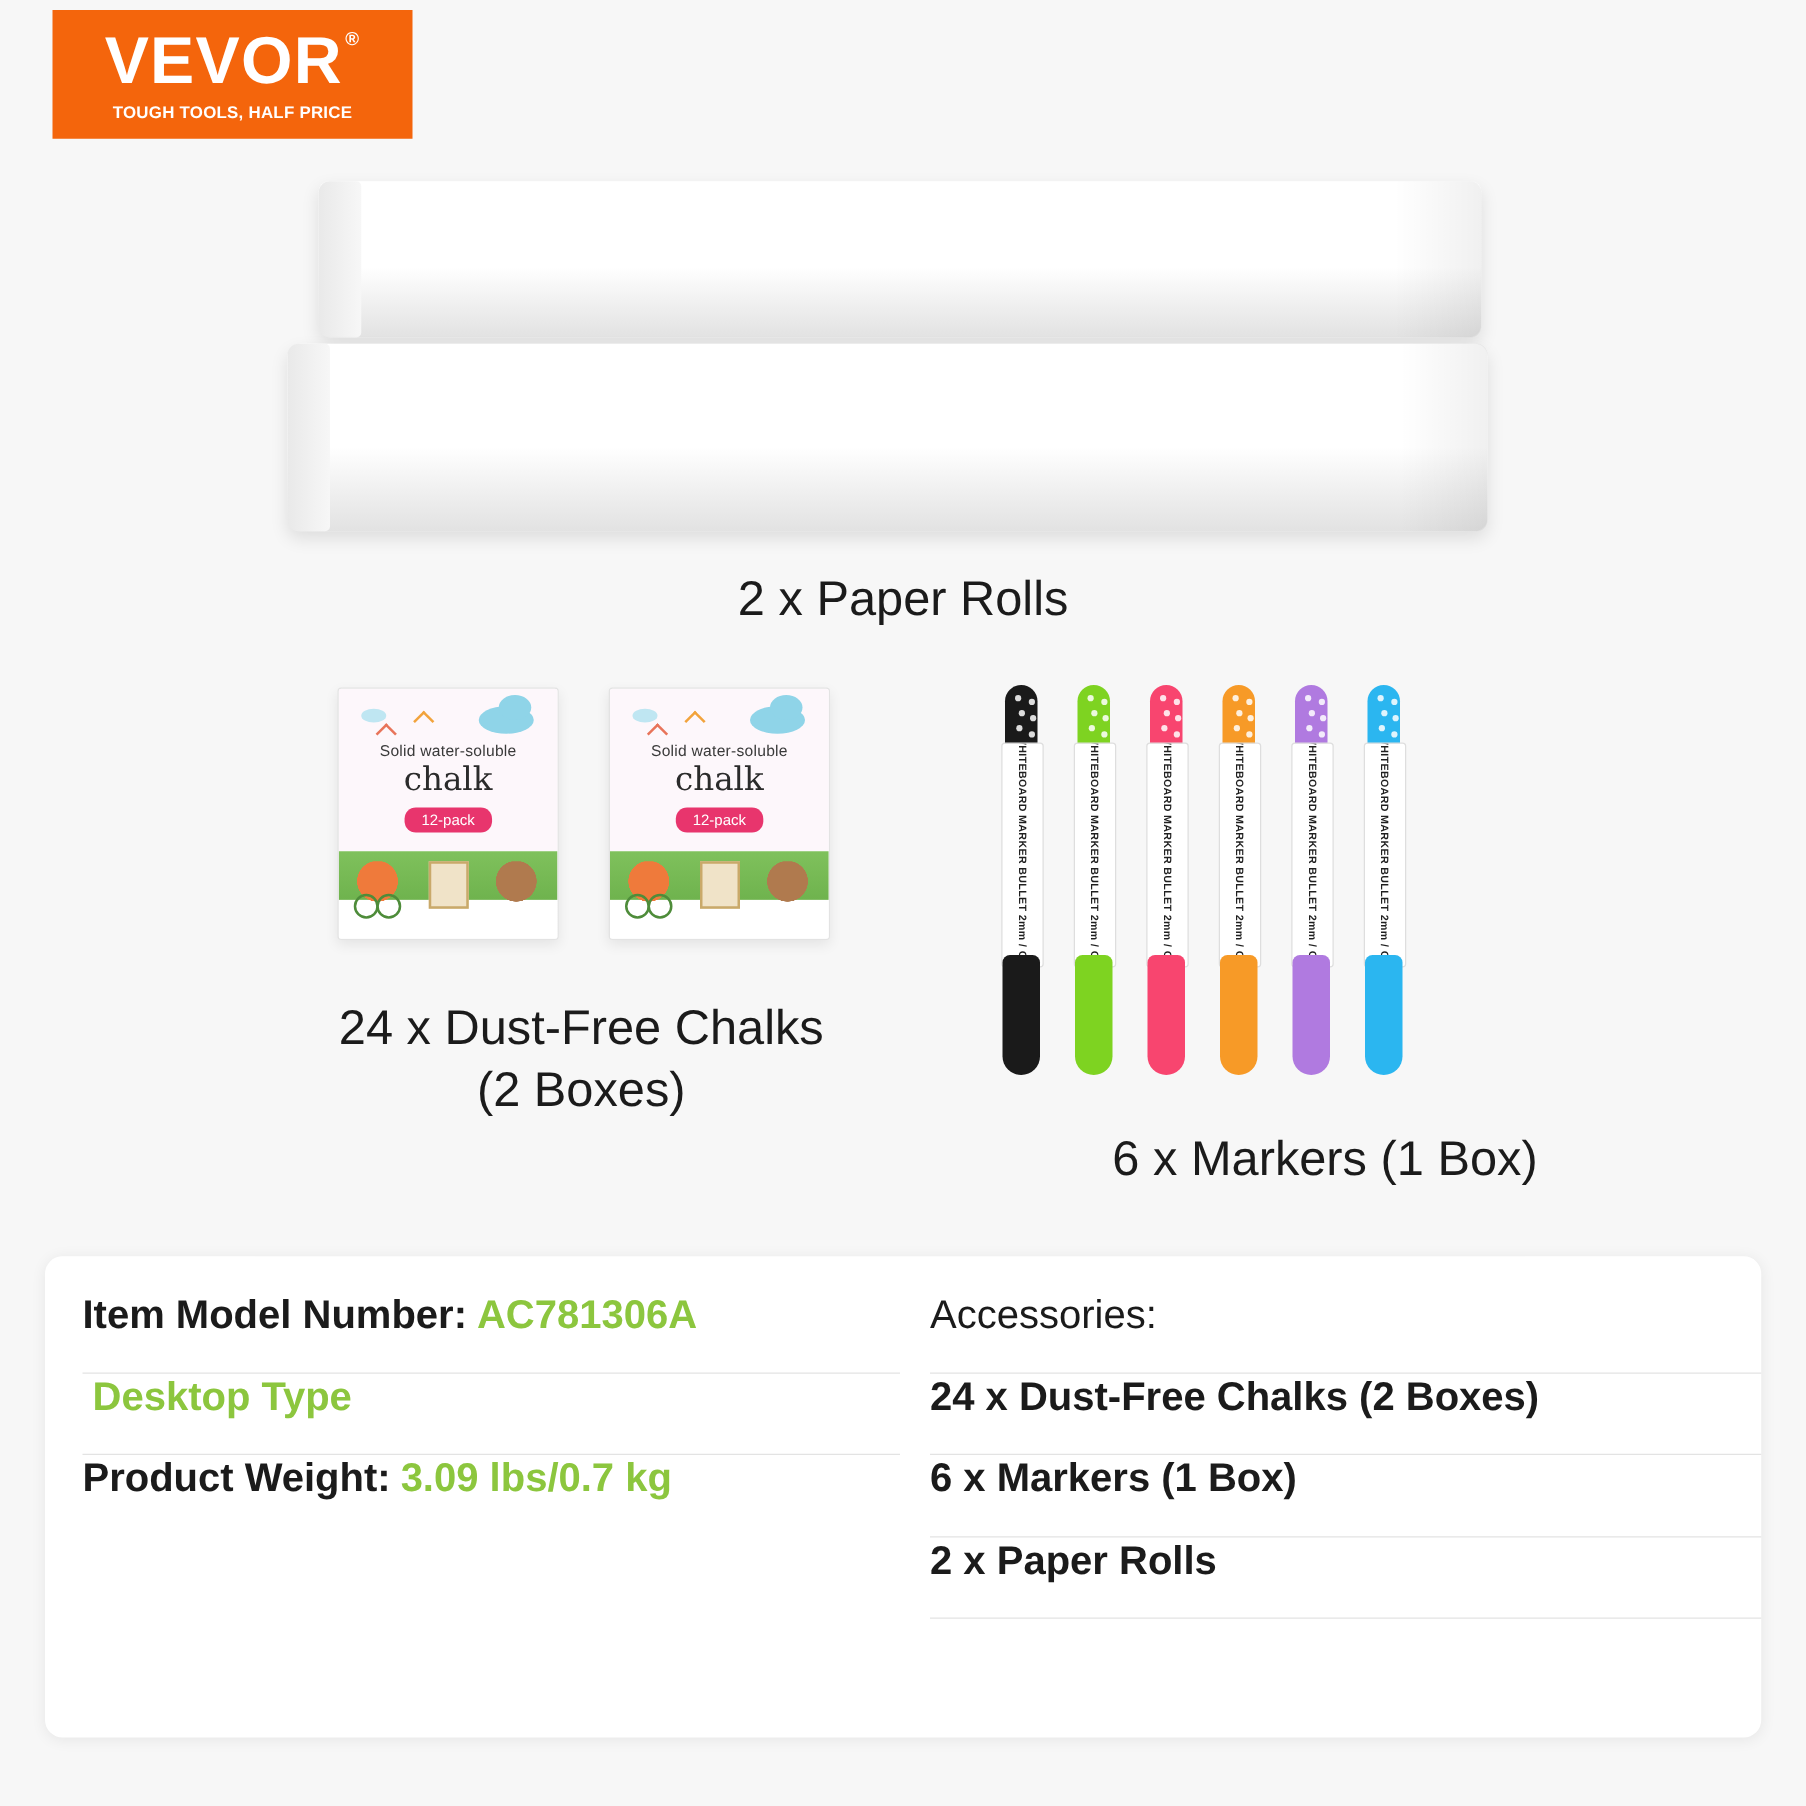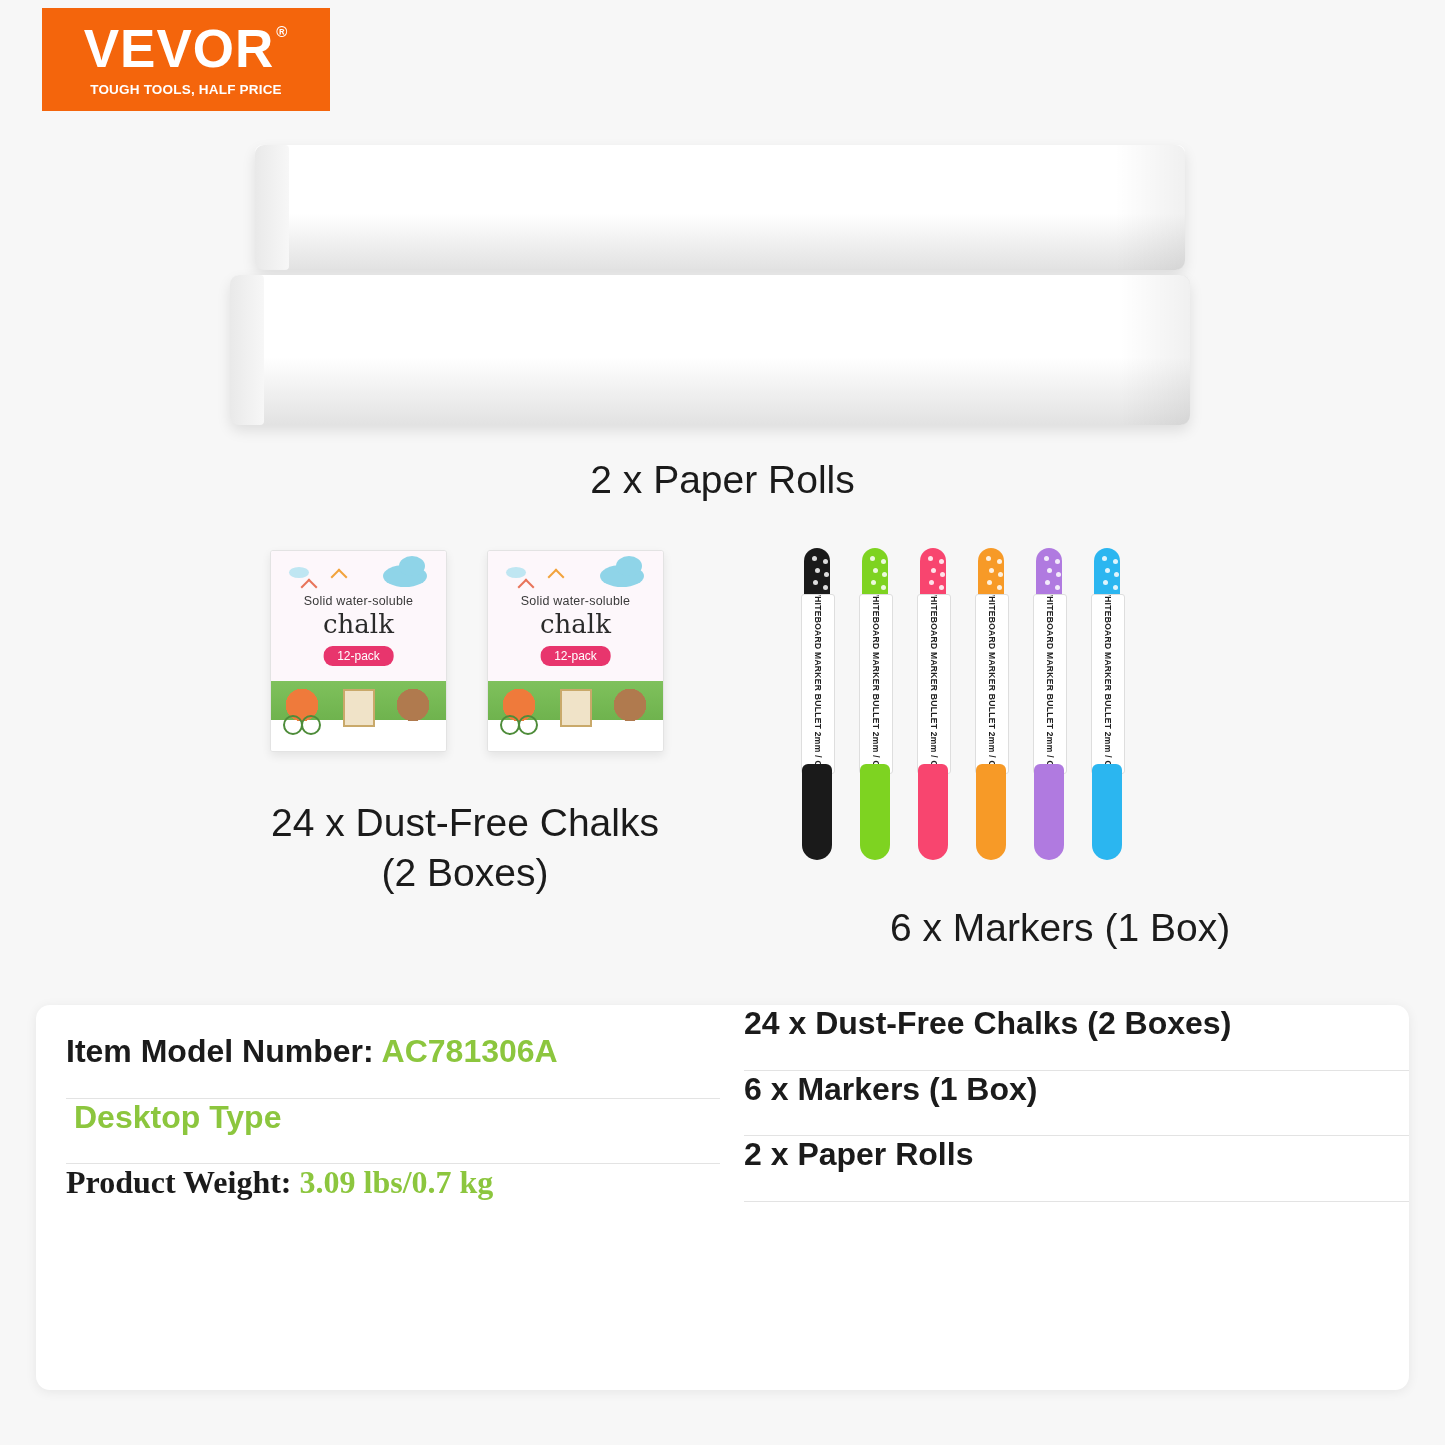--- a/index.html
+++ b/index.html
@@ -294,21 +294,21 @@
 
   .spec-row {
     height: 64.5px;
     display: flex;
     align-items: flex-start;
     border-bottom: 1px solid #e3e3e3;
     font-size: 32px;
     color: #1b1b1b;
   }
   .spec-row.first { margin-top: 28px; }
-  .spec-row.last { border-bottom: none; font-family: Liberation Serif, serif; }
+  .spec-row.last { border-bottom: none; }
   .spec-label { font-weight: bold; }
   .spec-value { color: #8cc63e; font-weight: bold; margin-left: 8px; }
   .acc-item { font-weight: bold; }
   .acc-head { font-weight: normal; }
 </style>
 </head>
 <body>
 
 <div class="logo-box">
   <div class="logo-word">
@@ -481,20 +481,23 @@
     </div>
     <div class="spec-row">
       <span class="spec-value">Desktop Type</span>
     </div>
     <div class="spec-row last">
       <span class="spec-label">Product Weight:</span>
       <span class="spec-value">3.09 lbs/0.7 kg</span>
     </div>
   </div>
   <div class="spec-col right">
+    <div class="spec-row first">
+      <span class="acc-head">Accessories:</span>
+    </div>
     <div class="spec-row">
       <span class="acc-item">24 x Dust-Free Chalks (2 Boxes)</span>
     </div>
     <div class="spec-row">
       <span class="acc-item">6 x Markers (1 Box)</span>
     </div>
     <div class="spec-row">
       <span class="acc-item">2 x Paper Rolls</span>
     </div>
   </div>

